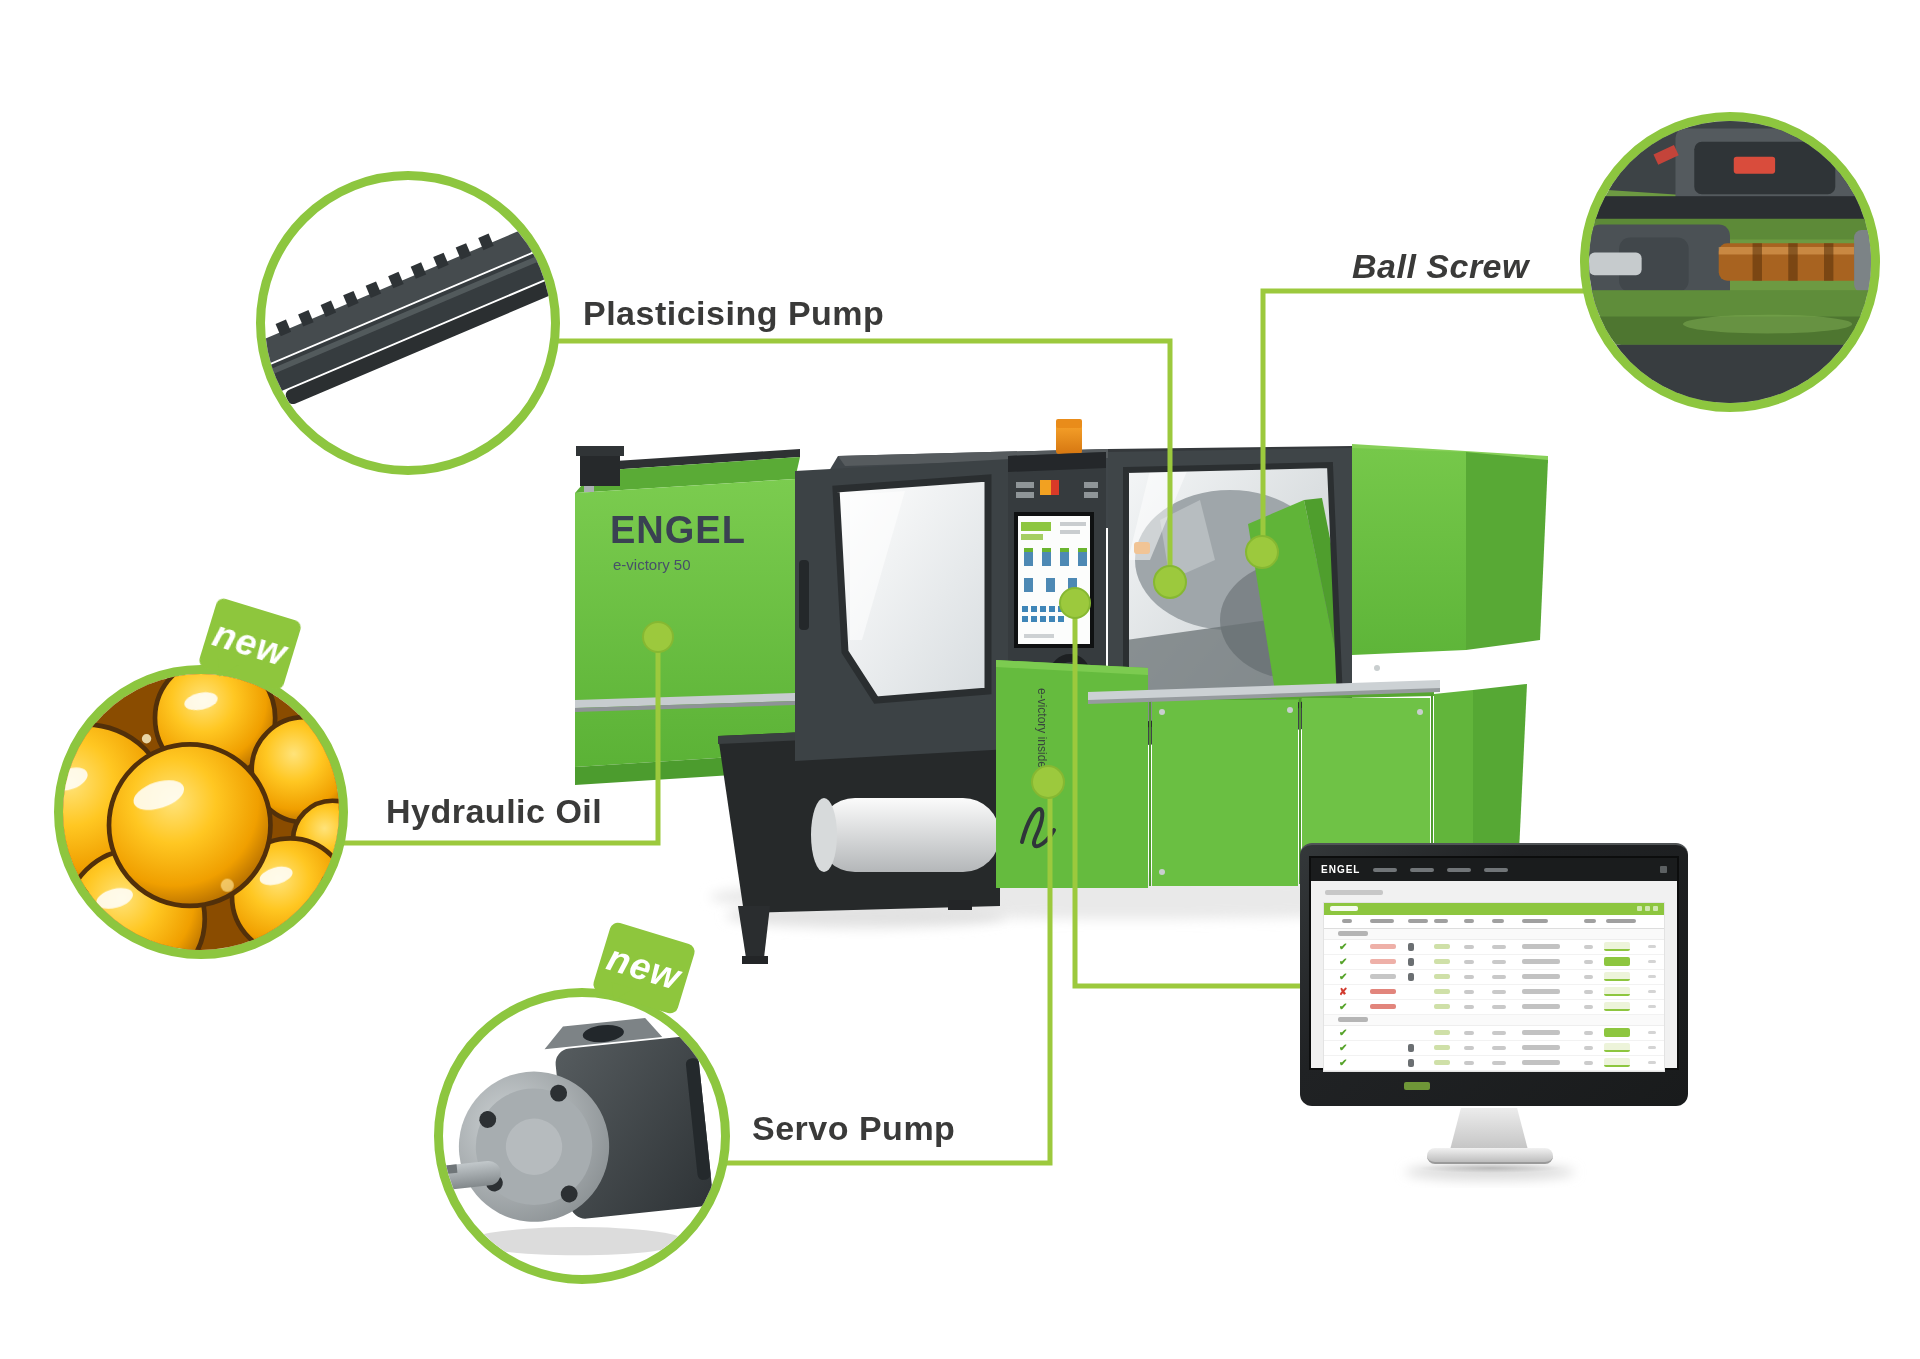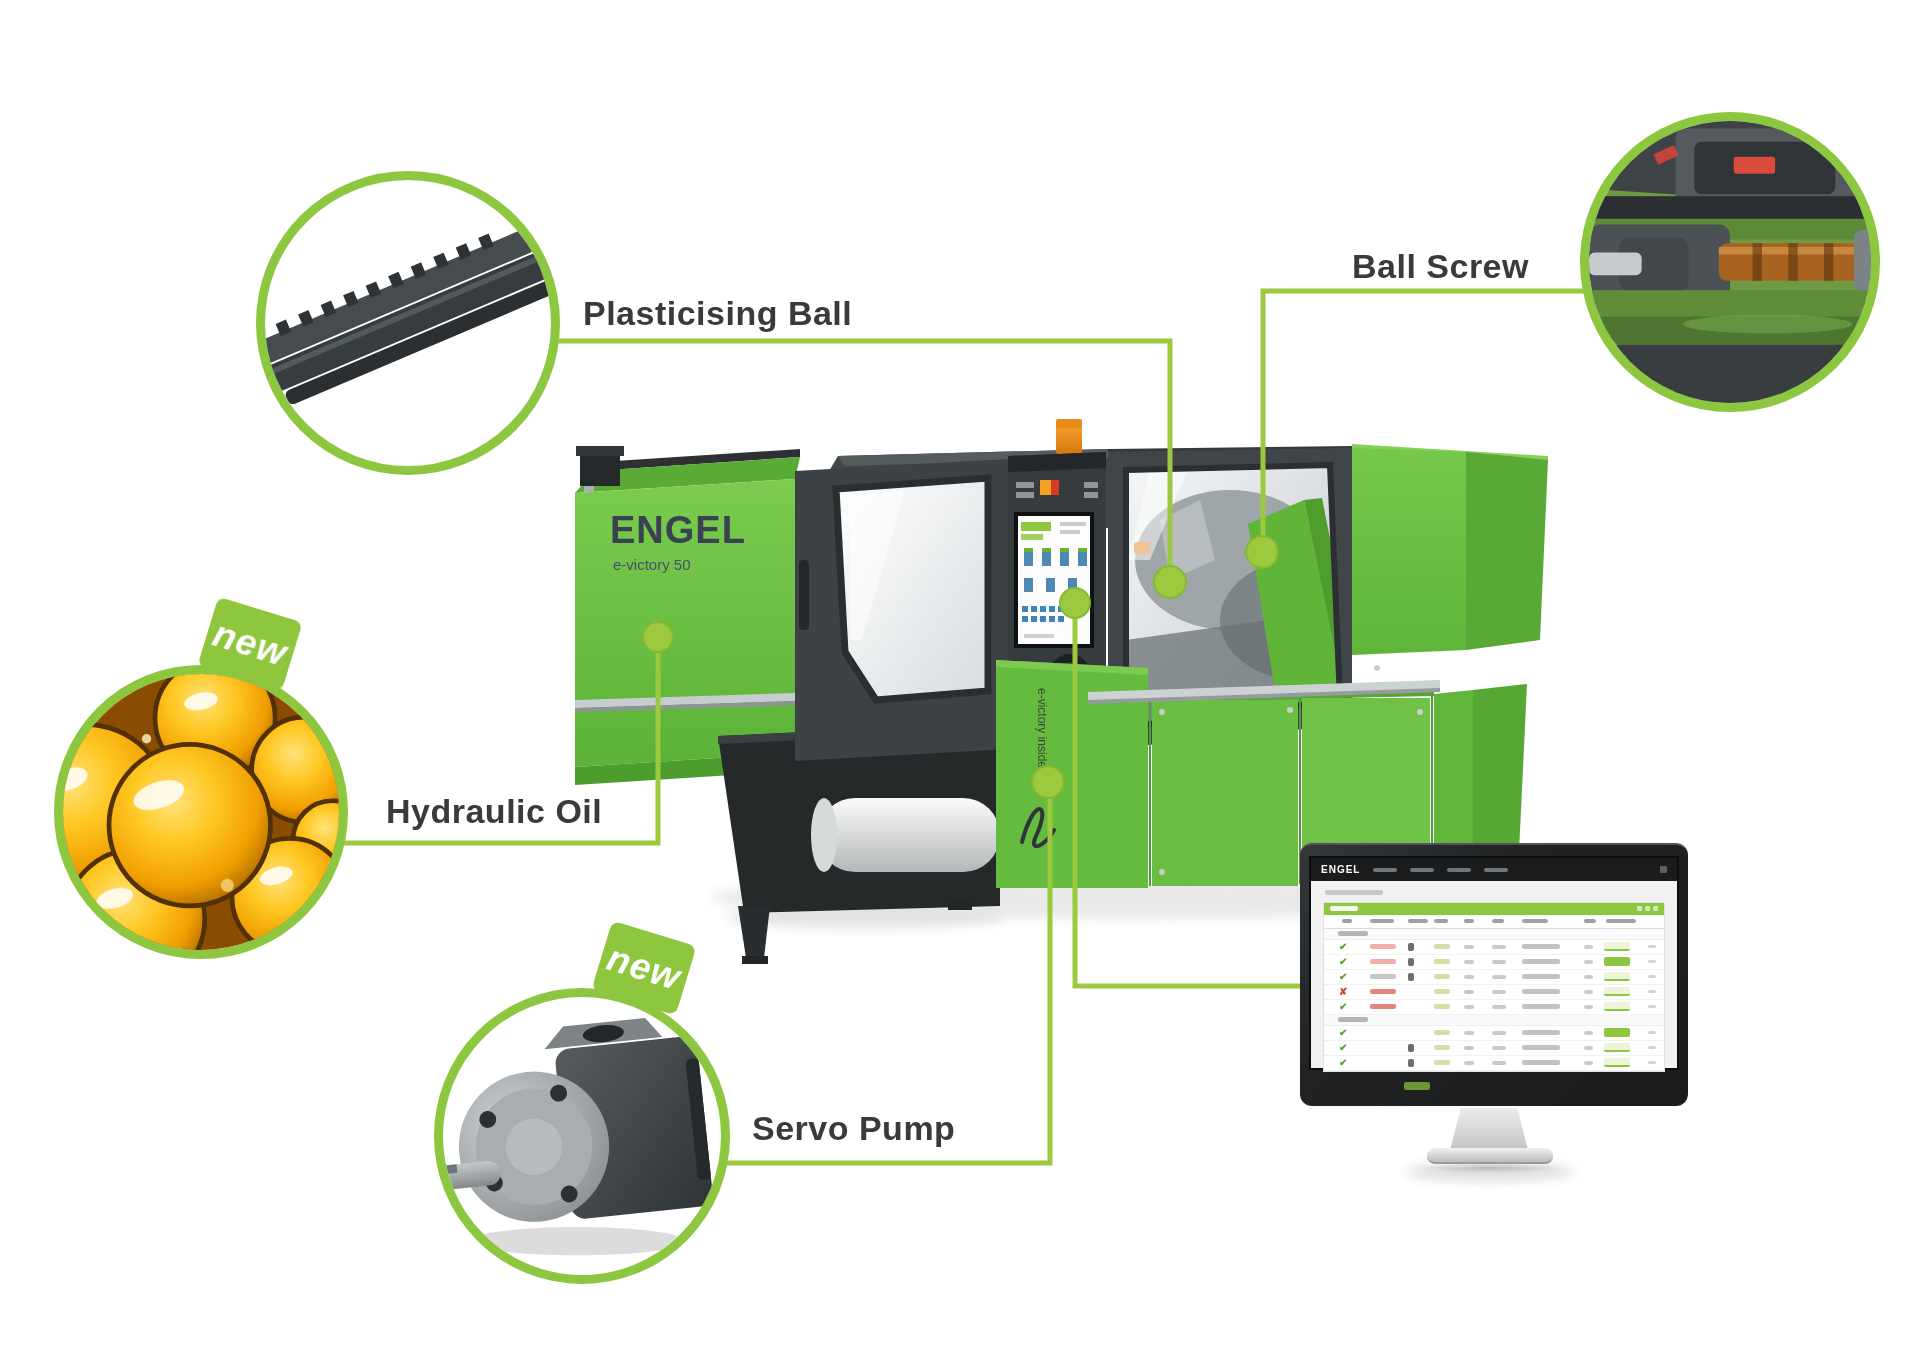--- a/index.html
+++ b/index.html
@@ -539,18 +539,18 @@
     </svg>
   </div>
 
   <div class="badge" style="left:206px;top:608px;">
     <span>new</span>
   </div>
   <div class="badge" style="left:600px;top:932px;">
     <span>new</span>
   </div>
 
-  <div class="callout-label" style="left:583px;top:294px;">Plasticising Ball</div>
-  <div class="callout-label" style="left:1352px;top:247px;">Ball Screw</div>
+  <div class="callout-label" style="left:583px;top:294px;">Plasticising Pump</div>
+  <div class="callout-label" style="left:1352px;top:247px;font-style:italic;">Ball Screw</div>
   <div class="callout-label" style="left:386px;top:792px;">Hydraulic Oil</div>
   <div class="callout-label" style="left:752px;top:1109px;">Servo Pump</div>
 
 </div>
 
 </body></html>

